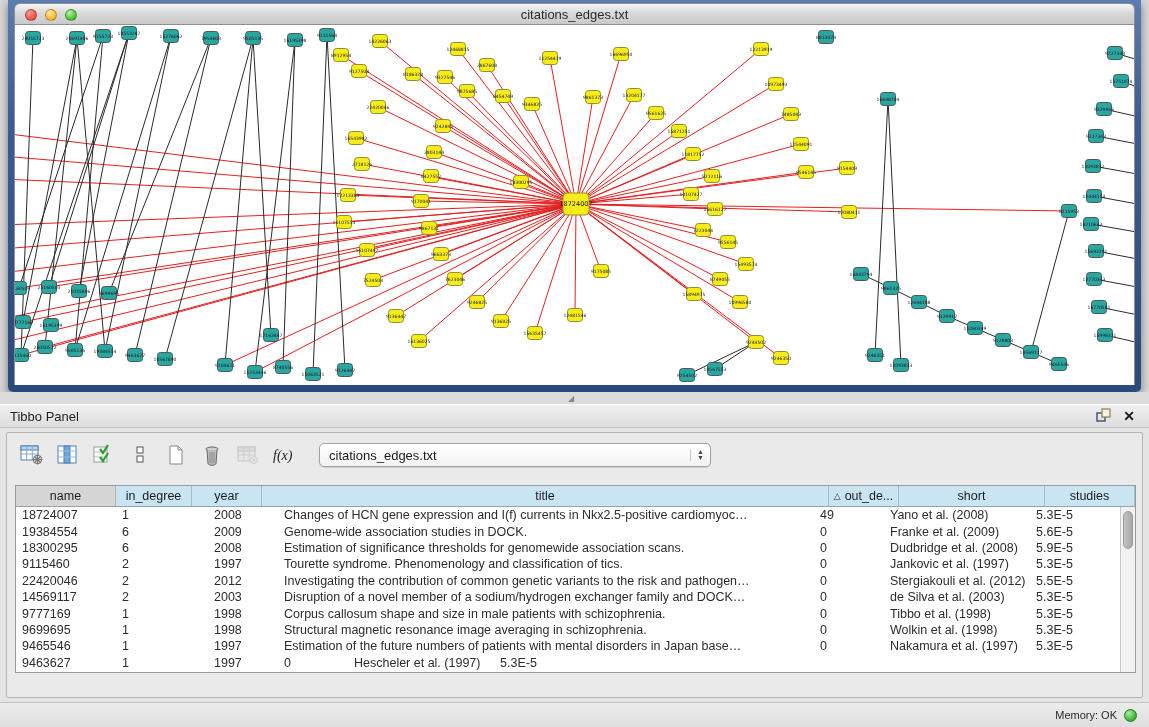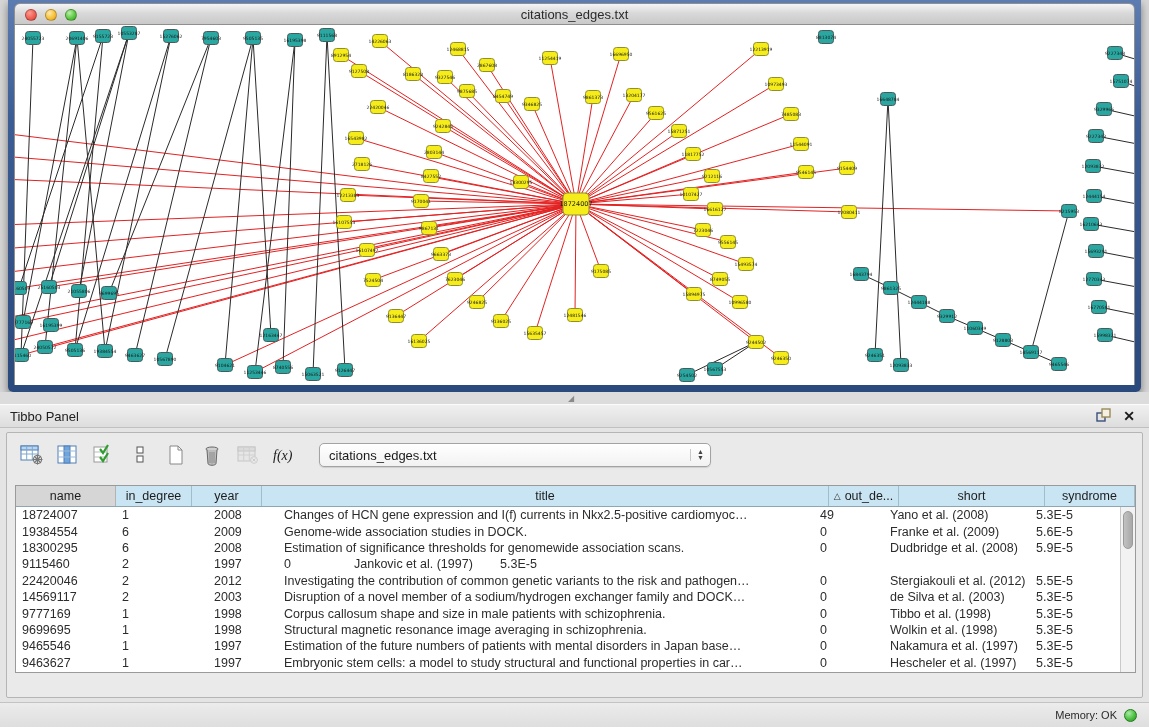--- a/index.html
+++ b/index.html
@@ -765,21 +765,21 @@
               <span>title</span>
             </div>
             <div class="th" style="width: 70px;">
               <span class="sort-tri">△</span>
               <span>out_de...</span>
             </div>
             <div class="th" style="width: 146px;">
               <span>short</span>
             </div>
             <div class="th" style="width: 90px;">
-              <span>syndrome</span>
+              <span>studies</span>
             </div>
           </div>
         <div class="tbody" id="tbody">
             <div class="tr">
               <div class="td" style="width: 100px;">18724007</div>
               <div class="td" style="width: 92px;">1</div>
               <div class="td" style="width: 70px;">2008</div>
               <div class="td" style="flex: 1 1 0%;">Changes of HCN gene expression and I(f) currents in Nkx2.5-positive cardiomyoc…</div>
               <div class="td" style="width: 70px;">49</div>
               <div class="td" style="width: 146px;">Yano et al. (2008)</div>
@@ -800,20 +800,21 @@
               <div class="td" style="width: 70px;">2008</div>
               <div class="td" style="flex: 1 1 0%;">Estimation of significance thresholds for genomewide association scans.</div>
               <div class="td" style="width: 70px;">0</div>
               <div class="td" style="width: 146px;">Dudbridge et al. (2008)</div>
               <div class="td" style="width: 90px;">5.9E-5</div>
             </div>
             <div class="tr">
               <div class="td" style="width: 100px;">9115460</div>
               <div class="td" style="width: 92px;">2</div>
               <div class="td" style="width: 70px;">1997</div>
+              <div class="td" style="flex: 1 1 0%;">Tourette syndrome. Phenomenology and classification of tics.</div>
               <div class="td" style="width: 70px;">0</div>
               <div class="td" style="width: 146px;">Jankovic et al. (1997)</div>
               <div class="td" style="width: 90px;">5.3E-5</div>
             </div>
             <div class="tr">
               <div class="td" style="width: 100px;">22420046</div>
               <div class="td" style="width: 92px;">2</div>
               <div class="td" style="width: 70px;">2012</div>
               <div class="td" style="flex: 1 1 0%;">Investigating the contribution of common genetic variants to the risk and pathogen…</div>
               <div class="td" style="width: 70px;">0</div>
@@ -853,21 +854,20 @@
               <div class="td" style="width: 70px;">1997</div>
               <div class="td" style="flex: 1 1 0%;">Estimation of the future numbers of patients with mental disorders in Japan base…</div>
               <div class="td" style="width: 70px;">0</div>
               <div class="td" style="width: 146px;">Nakamura et al. (1997)</div>
               <div class="td" style="width: 90px;">5.3E-5</div>
             </div>
             <div class="tr">
               <div class="td" style="width: 100px;">9463627</div>
               <div class="td" style="width: 92px;">1</div>
               <div class="td" style="width: 70px;">1997</div>
-              <div class="td" style="flex: 1 1 0%;">Embryonic stem cells: a model to study structural and functional properties in car…</div>
               <div class="td" style="width: 70px;">0</div>
               <div class="td" style="width: 146px;">Hescheler et al. (1997)</div>
               <div class="td" style="width: 90px;">5.3E-5</div>
             </div>
           </div>
         <div class="vscroll">
           <div class="vthumb"></div>
         </div>
       </div>
 

